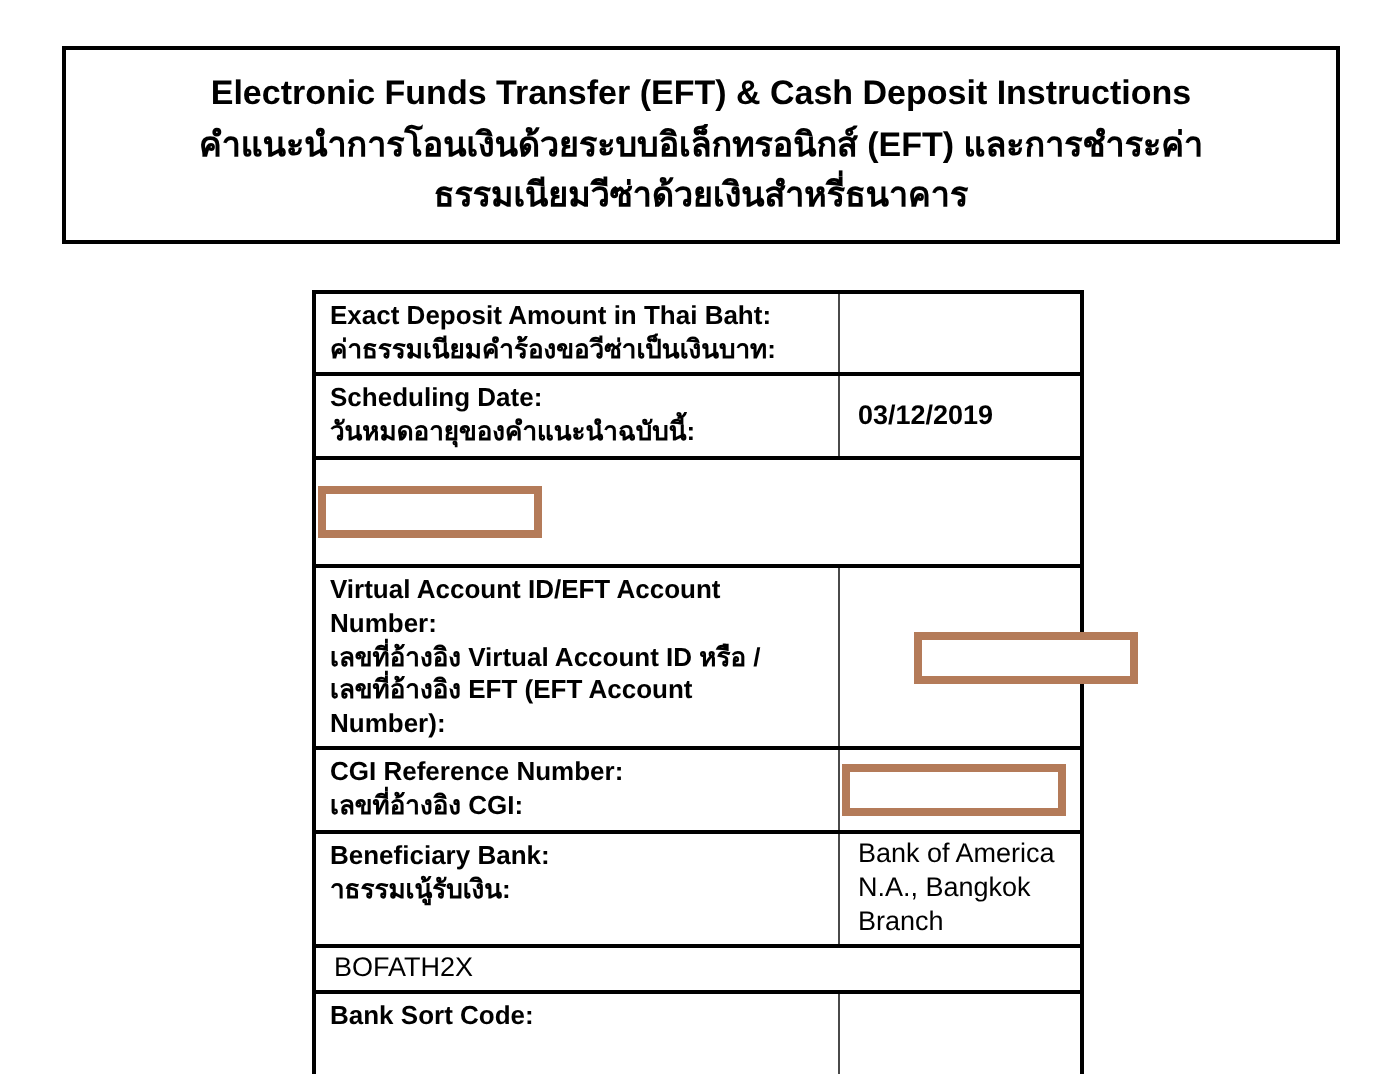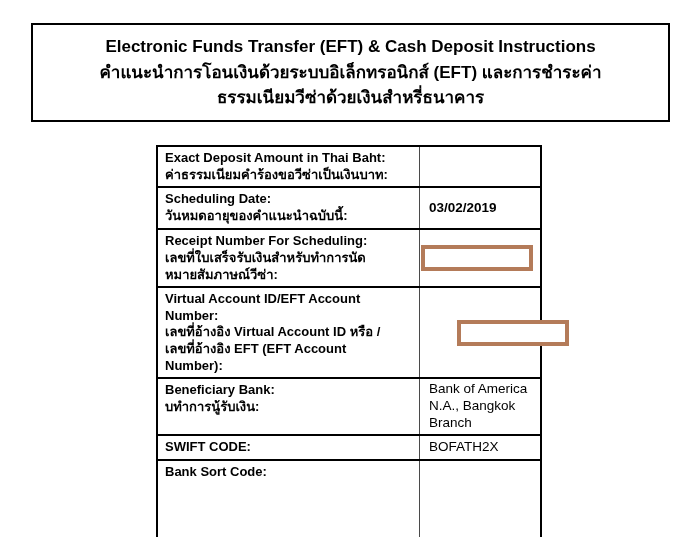--- a/index.html
+++ b/index.html
@@ -99,54 +99,57 @@
 <div class="itable">
 
   <div class="trow r1">
     <div class="label-cell">Exact Deposit Amount in Thai Baht:
 ค่าธรรมเนียมคำร้องขอวีซ่าเป็นเงินบาท:</div>
   </div>
 
   <div class="trow r2">
     <div class="label-cell">Scheduling Date:
 วันหมดอายุของคำแนะนำฉบับนี้:</div>
-    <div class="value-cell bold">03/02/2019</div>
+    <div class="value-cell bold">03/12/2019</div>
   </div>
 
   <div class="trow r3">
-    <div class="label-cell">Receipt Number For Scheduling:
-เลขที่ใบเสร็จรับเงินสำหรับทำการนัด
-หมายสัมภาษณ์วีซ่า:</div>
     <div class="value-cell has-box">
       <div class="input-box" style="border-color: rgb(180, 123, 89);"></div>
     </div>
   </div>
 
   <div class="trow r4">
     <div class="label-cell">Virtual Account ID/EFT Account
 Number:
 เลขที่อ้างอิง Virtual Account ID หรือ /
 เลขที่อ้างอิง EFT (EFT Account
 Number):</div>
     <div class="value-cell has-box">
       <div class="input-box" style="border-color: rgb(180, 123, 89);"></div>
     </div>
   </div>
 
+  <div class="trow r5">
+    <div class="label-cell">CGI Reference Number:
+เลขที่อ้างอิง CGI:</div>
+    <div class="value-cell has-box">
+      <div class="input-box" style="border-color: rgb(180, 123, 89);"></div>
+    </div>
+  </div>
 
   <div class="trow r6">
     <div class="label-cell">Beneficiary Bank:
-บทำการนู้รับเงิน:</div>
+าธรรมเนู้รับเงิน:</div>
     <div class="value-cell">Bank of America
 N.A., Bangkok
 Branch</div>
   </div>
 
   <div class="trow r7">
-    <div class="label-cell">SWIFT CODE:</div>
     <div class="value-cell">BOFATH2X</div>
   </div>
 
   <div class="trow r8">
     <div class="label-cell">Bank Sort Code:</div>
     <div class="value-cell">0270001</div>
   </div>
 
 </div>
 

